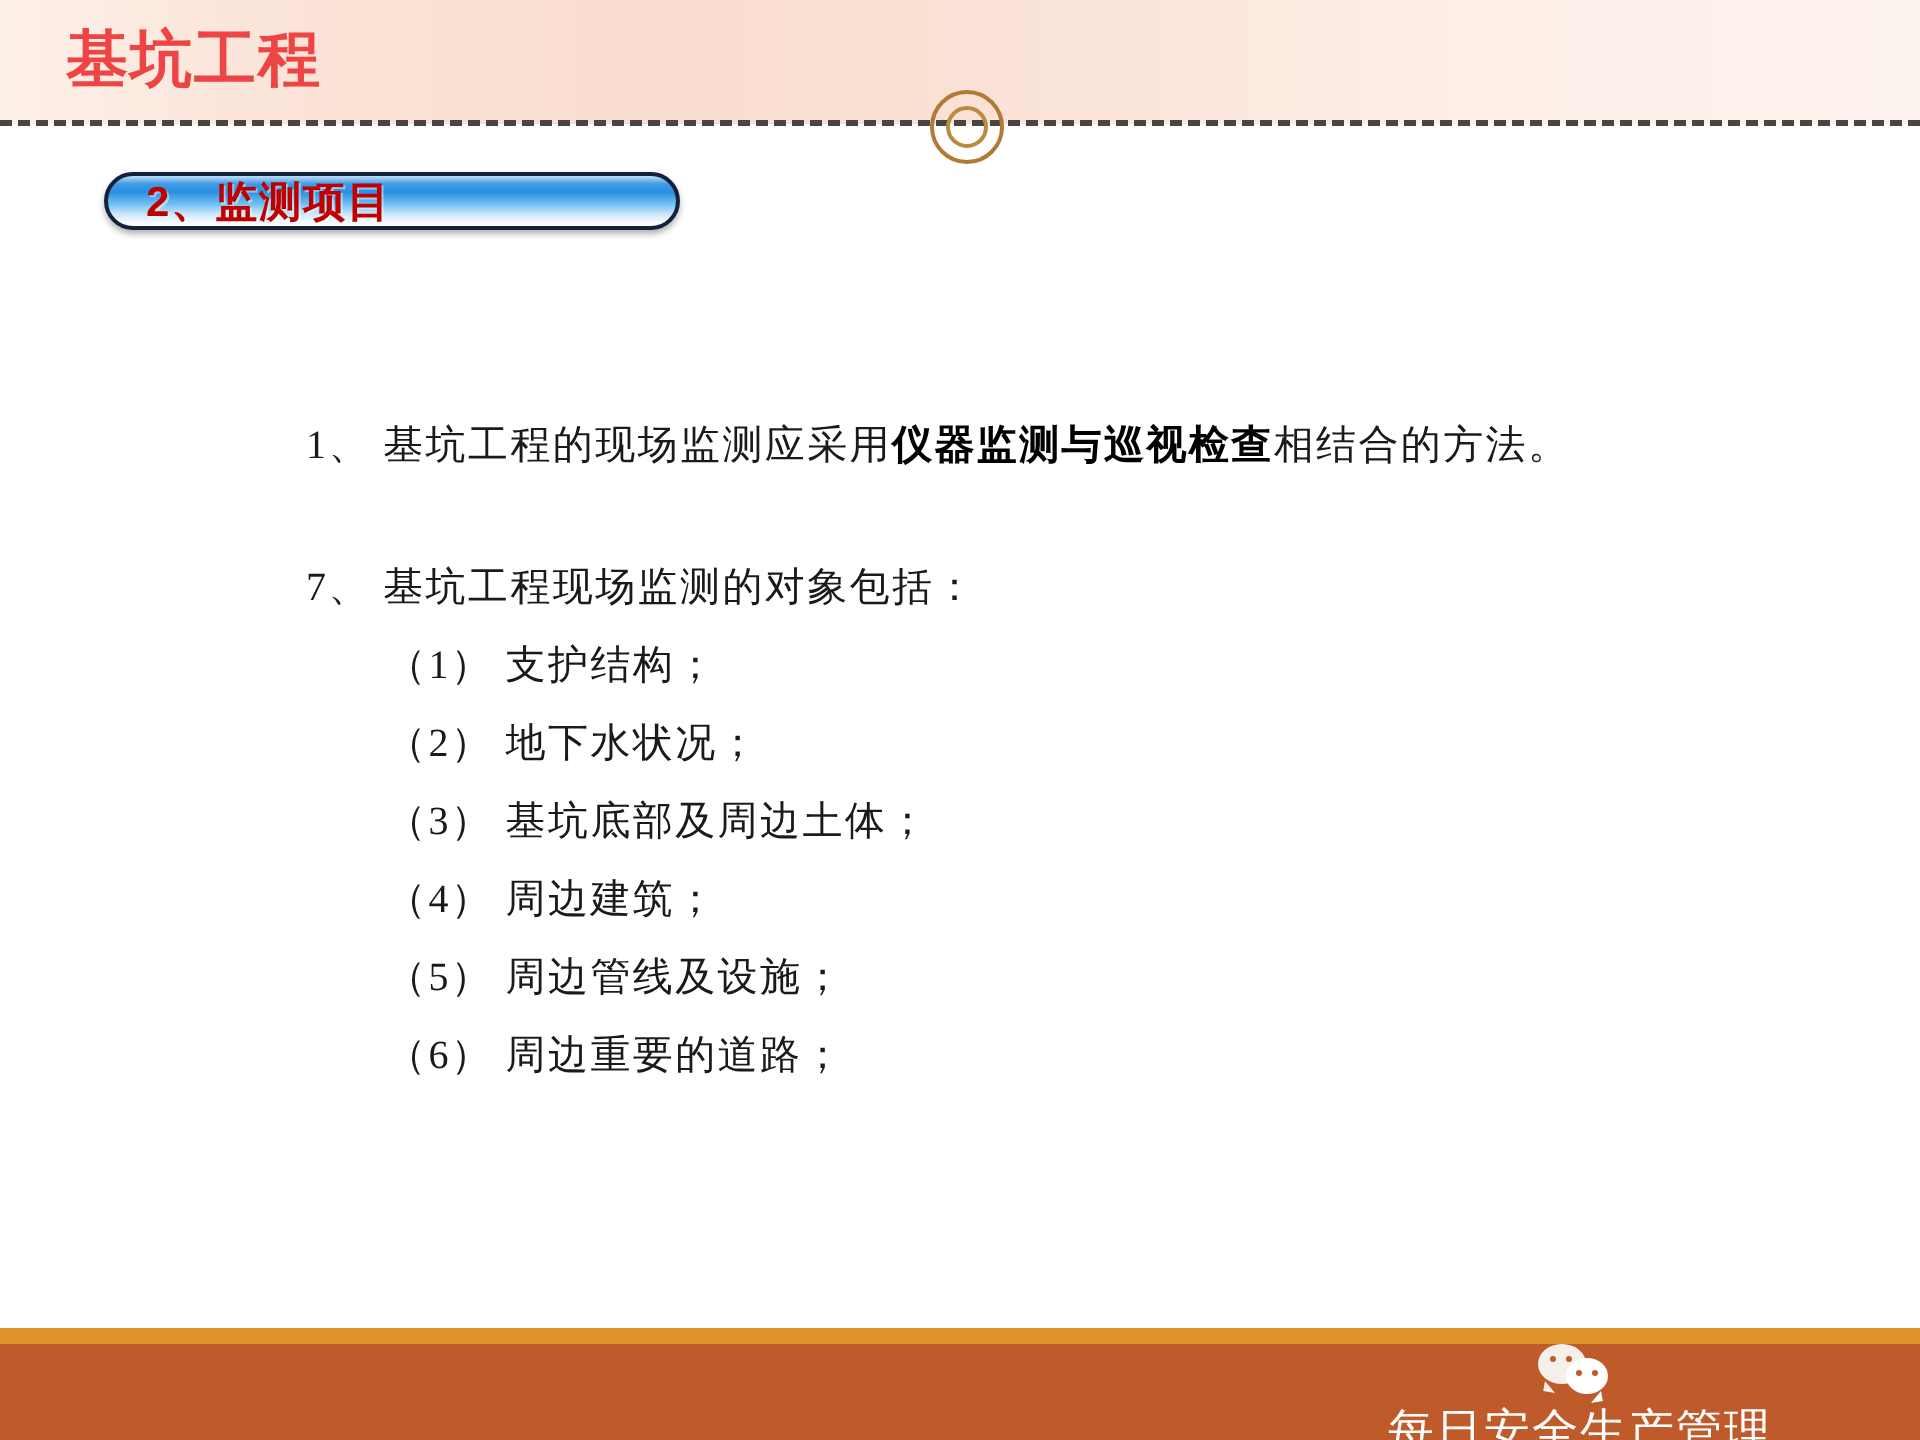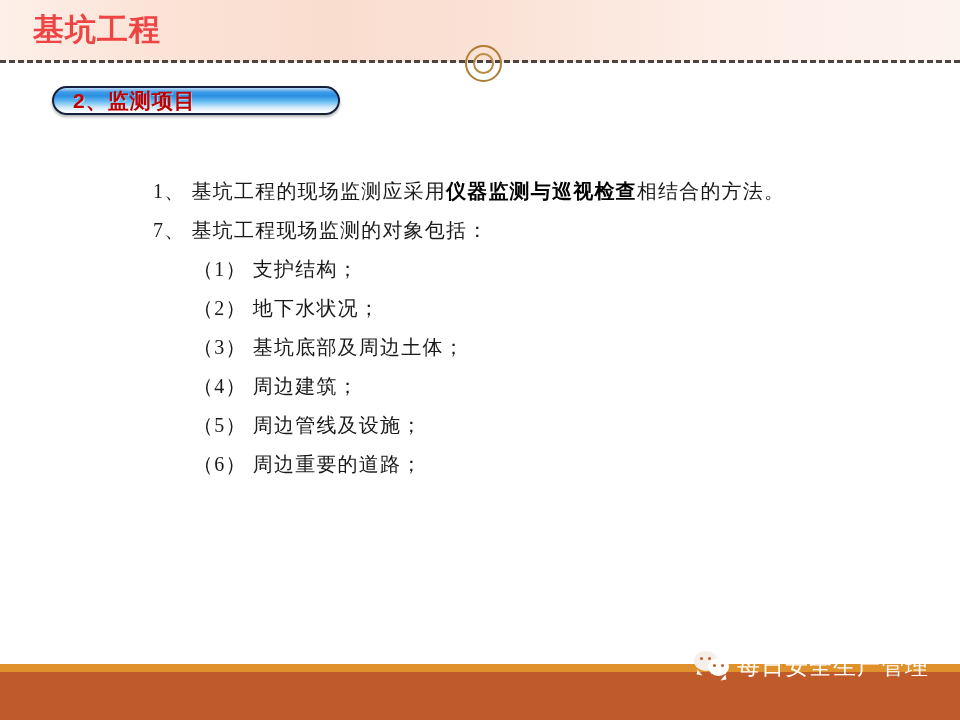--- a/index.html
+++ b/index.html
@@ -119,21 +119,21 @@
   }
   .content-line {
     font-family: "Liberation Serif", "DejaVu Serif", serif;
     font-size: 20px;
     color: #1a1a1a;
     line-height: 39px;
     height: 39px;
     white-space: nowrap;
     letter-spacing: 1.2px;
   }
-  .lvl1 { padding-left: 153px; }
+  .lvl1 { padding-left: 153px; margin-top: 32px; }
   .lvl2 { padding-left: 166px; margin-left: 27px; }
   .content-line .bold-seg {
     font-weight: bold;
     color: #000000;
   }
 
   
   #footer-strip {
     position: absolute;
     left: 0;
@@ -146,23 +146,25 @@
     position: absolute;
     left: 0;
     top: 672px;
     width: 960px;
     height: 48px;
     background: #bf5a2b;
   }
   #footer-brand {
     position: absolute;
     left: 694px;
-    top: 651px;
+    top: 672px;
     height: 34px;
     display: flex;
+    align-items: center;
+    flex-direction: column;
   }
   #wechat-icon {
     position: relative;
     width: 38px;
     height: 28px;
     margin-right: 5px;
     flex: 0 0 auto;
   }
   #wechat-icon .bubble-big {
     position: absolute;

